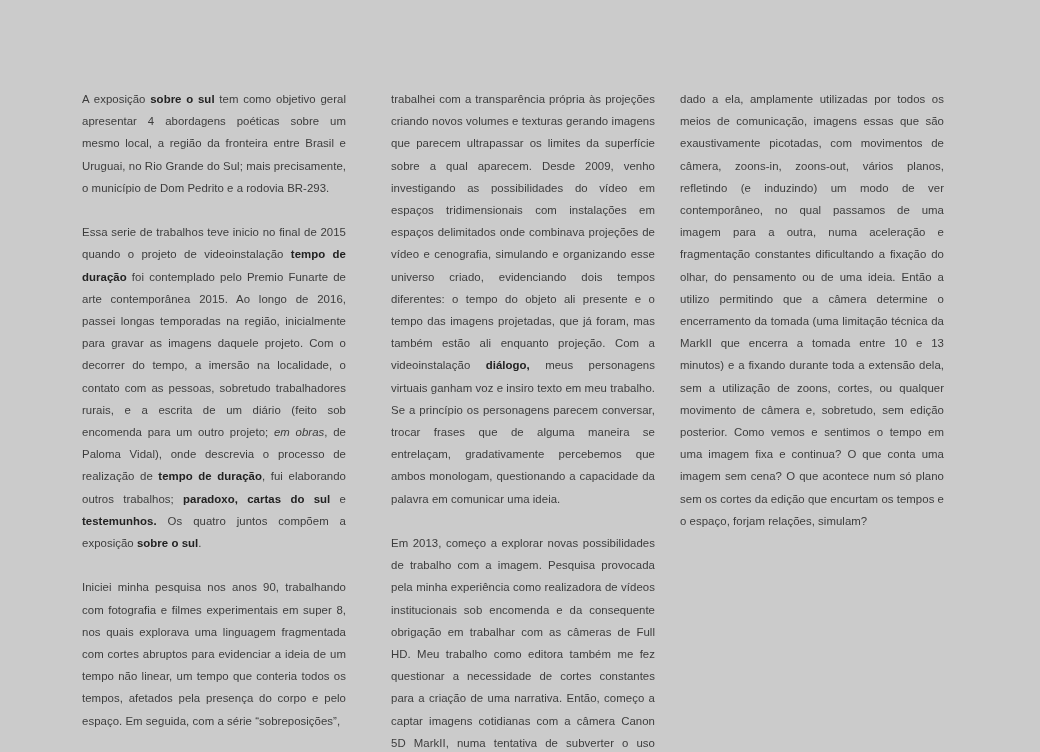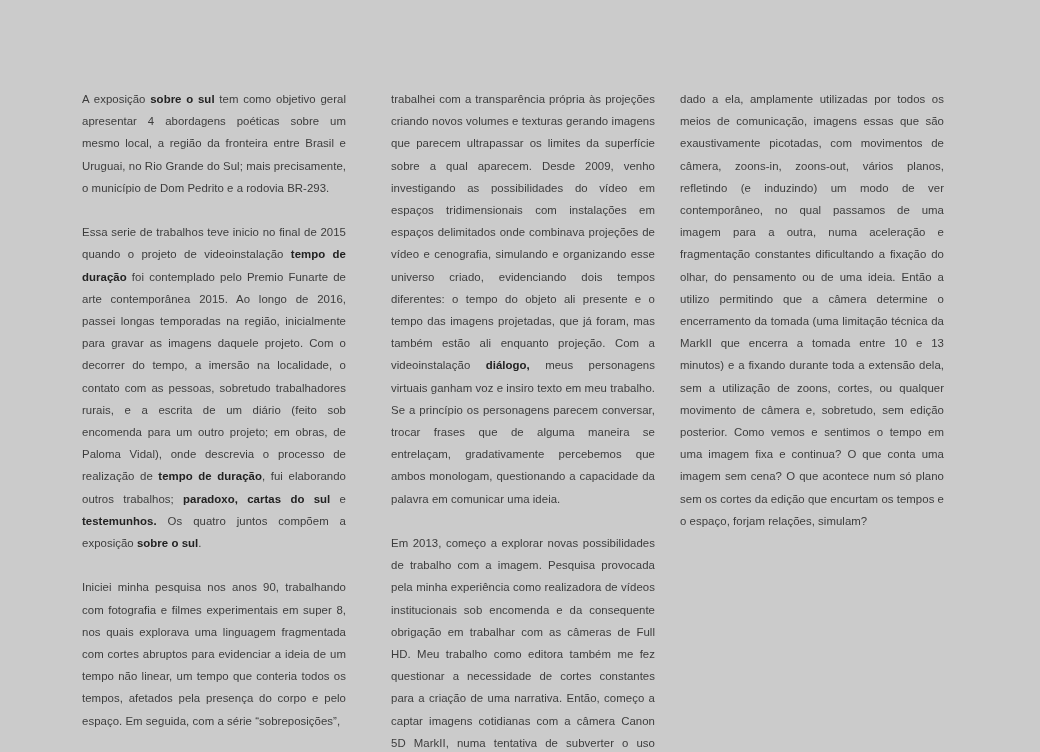--- a/index.html
+++ b/index.html
@@ -34,20 +34,21 @@
     .col-2 { left: 391px; }
     .col-3 { left: 668px; margin-left: 12px; }
     .column p {
       margin: 0 0 22.2px 0;
     }
     .emph {
       font-weight: bold;
       color: #222222;
     }
     .ital {
+      font-style: italic;
     }
   </style>
 </head>
 <body>
 
 <div class="page">
 
   <div class="column col-1">
     <p><span>A exposição </span><span class="emph">sobre o sul</span><span> tem como objetivo geral apresentar 4 abordagens poéticas sobre um mesmo local, a região da fronteira entre Brasil e Uruguai, no Rio Grande do Sul; mais precisamente, o município de Dom Pedrito e a rodovia BR-293.</span></p>
 

